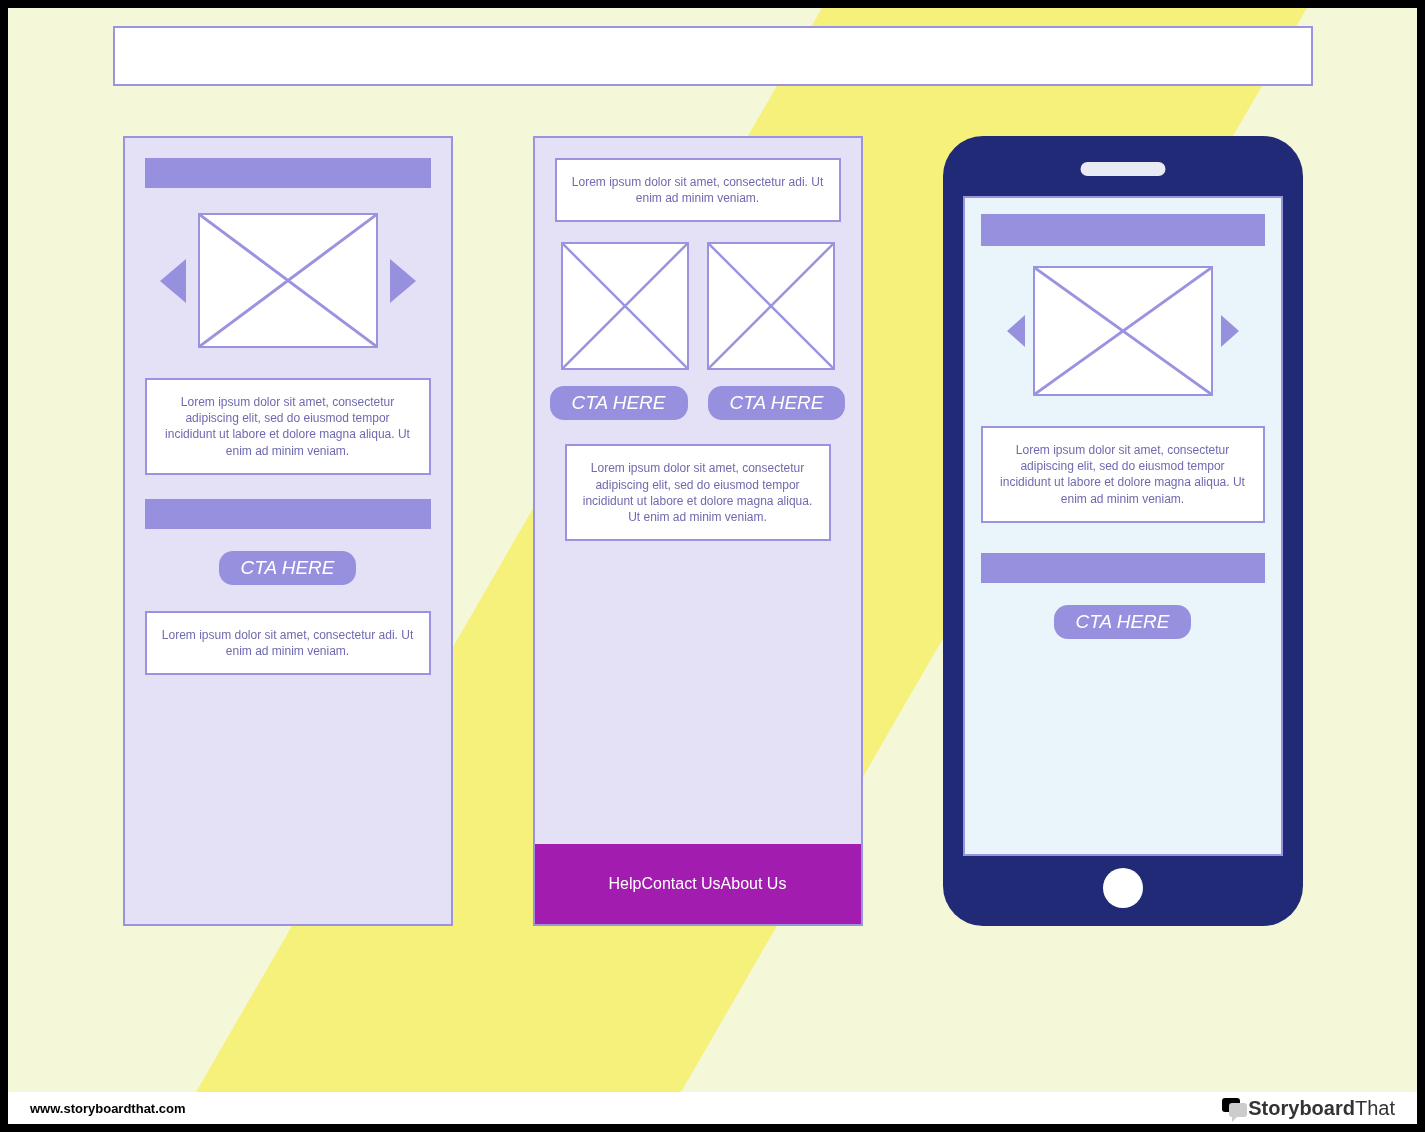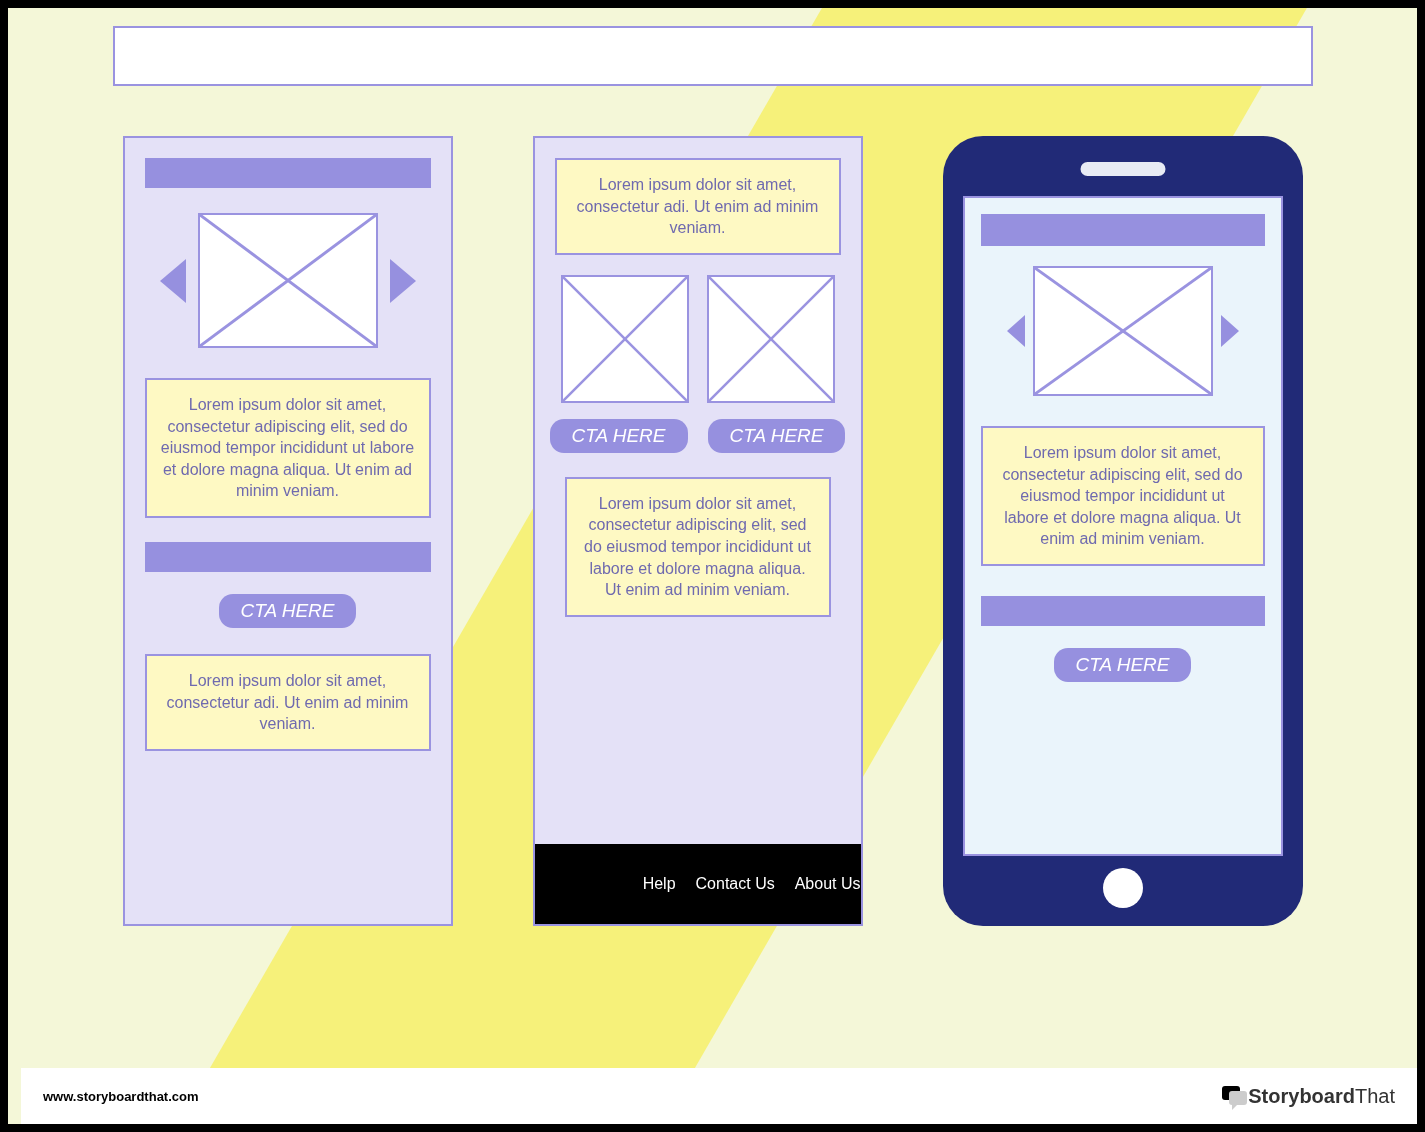--- a/index.html
+++ b/index.html
@@ -52,23 +52,23 @@
       display: flex; flex-direction: column; align-items: center;
     }
     .hdr-bar { width: 100%; height: 30px; background: #9690df; }
     .carousel { margin-top: 25px; display: flex; align-items: center; gap: 12px; }
     .arrow-l { width: 0; height: 0; border-top: 22px solid transparent; border-bottom: 22px solid transparent; border-right: 26px solid #9690df; }
     .arrow-r { width: 0; height: 0; border-top: 22px solid transparent; border-bottom: 22px solid transparent; border-left: 26px solid #9690df; }
     .img-ph { background: #fff; border: 2px solid #9a93e0; position: relative; }
     .img-ph svg { position: absolute; inset: 0; width: 100%; height: 100%; }
     .img-ph-180 { width: 180px; height: 135px; }
     .text-box {
-      background: #fef9c3; border: 2px solid #9a93e0;
+      background: #ffffff; border: 2px solid #9a93e0;
       padding: 14px; color: #6f6aaf; text-align: center;
-      font-size: 16px; line-height: 1.35;
+      font-size: 12px; line-height: 1.35;
     }
     .sec-bar { width: 100%; height: 30px; background: #9690df; }
     .cta-btn {
       background: #9690df; color: #fff;
       border-radius: 14px; padding: 6px 22px;
       font-size: 19px; font-weight: 500; font-style: italic;
     }
 
     
     .panel2 {
@@ -77,23 +77,23 @@
       border: 2px solid #9a93e0;
       display: flex; flex-direction: column; align-items: center;
     }
     .panel2-top { width: calc(100% - 40px); margin: 20px 20px 0 20px; }
     .panel2-middle { display: flex; gap: 18px; margin-top: 20px; }
     .img-ph-128 { width: 128px; height: 128px; }
     .cta-row { display: flex; gap: 20px; margin-top: 16px; }
     .panel2-lower { width: calc(100% - 60px); margin-top: 24px; }
     .panel2-footer {
       margin-top: auto; width: 100%; height: 80px;
-      background: #000000; color: #fff;
-      display: flex; align-items: center; justify-content: flex-end;
-      gap: 20px; font-size: 16px;
+      background: #a21caf; color: #fff;
+      display: flex; align-items: center; justify-content: center;
+      gap: 0; font-size: 16px;
     }
 
     
     .phone {
       width: 360px; height: 790px;
       background: #212a77;
       border-radius: 40px;
       padding: 60px 20px 70px 20px;
       position: relative;
       display: flex; flex-direction: column;
@@ -114,25 +114,24 @@
     .phone-hdr { width: 100%; height: 32px; background: #9690df; }
     .phone-carousel { margin-top: 20px; display: flex; align-items: center; gap: 8px; }
     .arrow-l-s { width: 0; height: 0; border-top: 16px solid transparent; border-bottom: 16px solid transparent; border-right: 18px solid #9690df; }
     .arrow-r-s { width: 0; height: 0; border-top: 16px solid transparent; border-bottom: 16px solid transparent; border-left: 18px solid #9690df; }
     .img-ph-160 { width: 180px; height: 130px; }
     .phone-text { width: 100%; margin-top: 30px; }
     .phone-sec-bar { width: 100%; height: 30px; background: #9690df; margin-top: 30px; }
 
     .footer-bar {
       position: absolute; bottom: 0; left: 0; right: 0;
-      height: 56px; background: #fff; z-index: 5;
+      height: 32px; background: #fff; z-index: 5;
       display: flex; align-items: center; justify-content: space-between;
       padding: 0 22px;
       font-family: Arial, sans-serif;
-      margin-left: 13px;
     }
     .footer-url { font-size: 13px; font-weight: bold; color: #000; }
     .footer-brand { display: flex; align-items: flex-end; color: #333; font-size: 20px; font-weight: 500;}
     .brand-icons { position: relative; width: 26px; height: 22px; }
     .brand-back { position: absolute; left: 0; top: 0; width: 18px; height: 14px; background: #000; border-radius: 3px; }
     .brand-back::after { content: ''; position: absolute; bottom: -5px; right: 3px; width: 0; height: 0; border-top: 6px solid #000; border-left: 6px solid transparent; }
     .brand-front { position: absolute; left: 7px; top: 5px; width: 18px; height: 14px; background: #ccc; border-radius: 3px; }
     .brand-front::after { content: ''; position: absolute; bottom: -5px; left: 3px; width: 0; height: 0; border-top: 6px solid #ccc; border-right: 6px solid transparent; }
     .thin { font-weight: 300; }
   </style>

